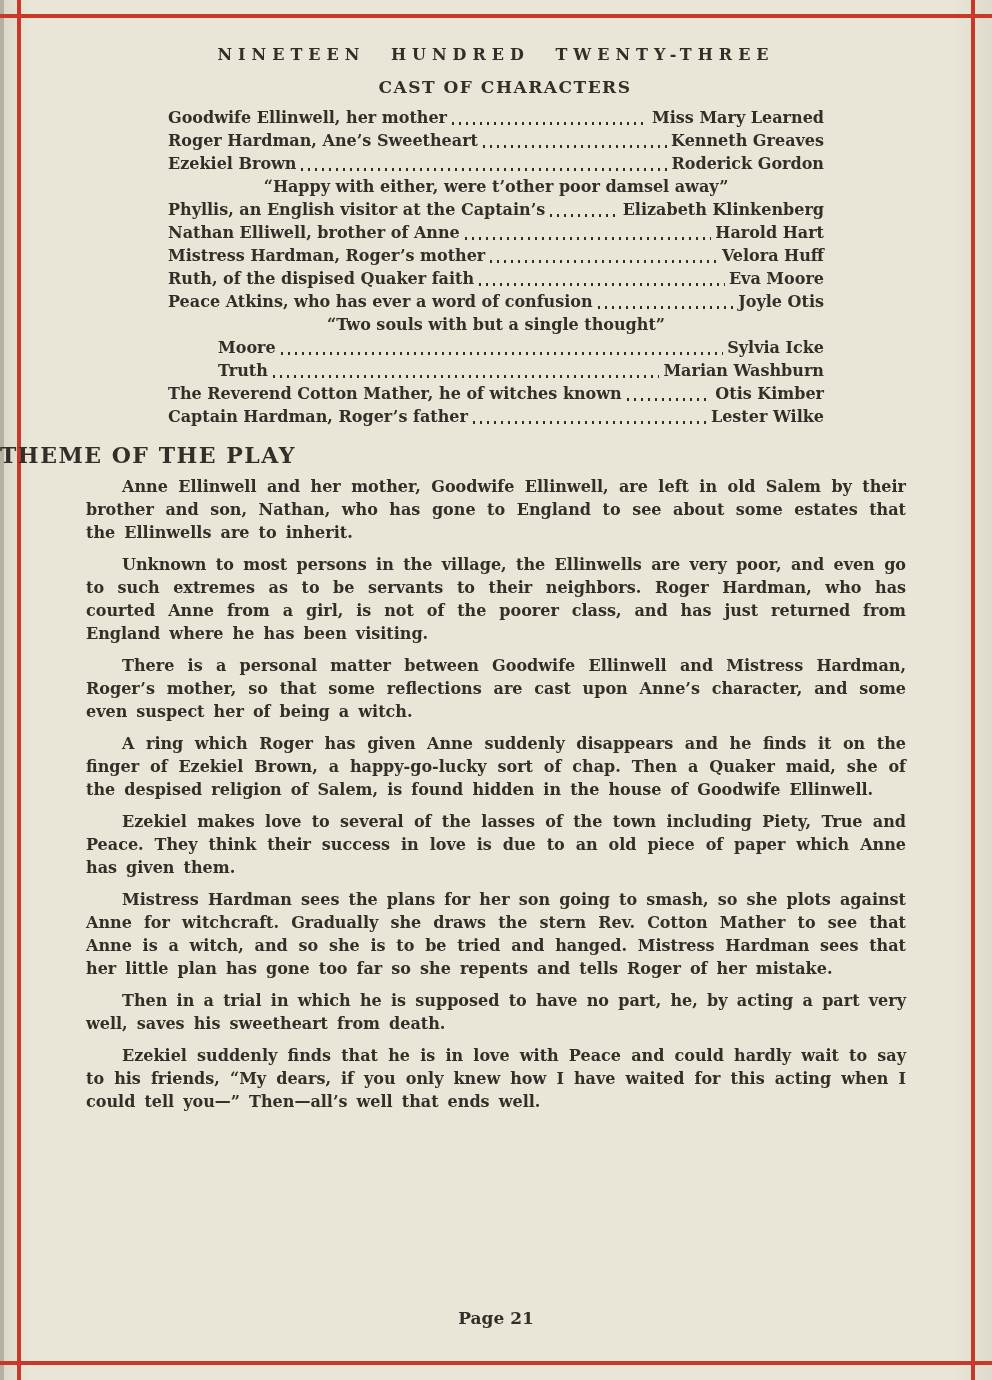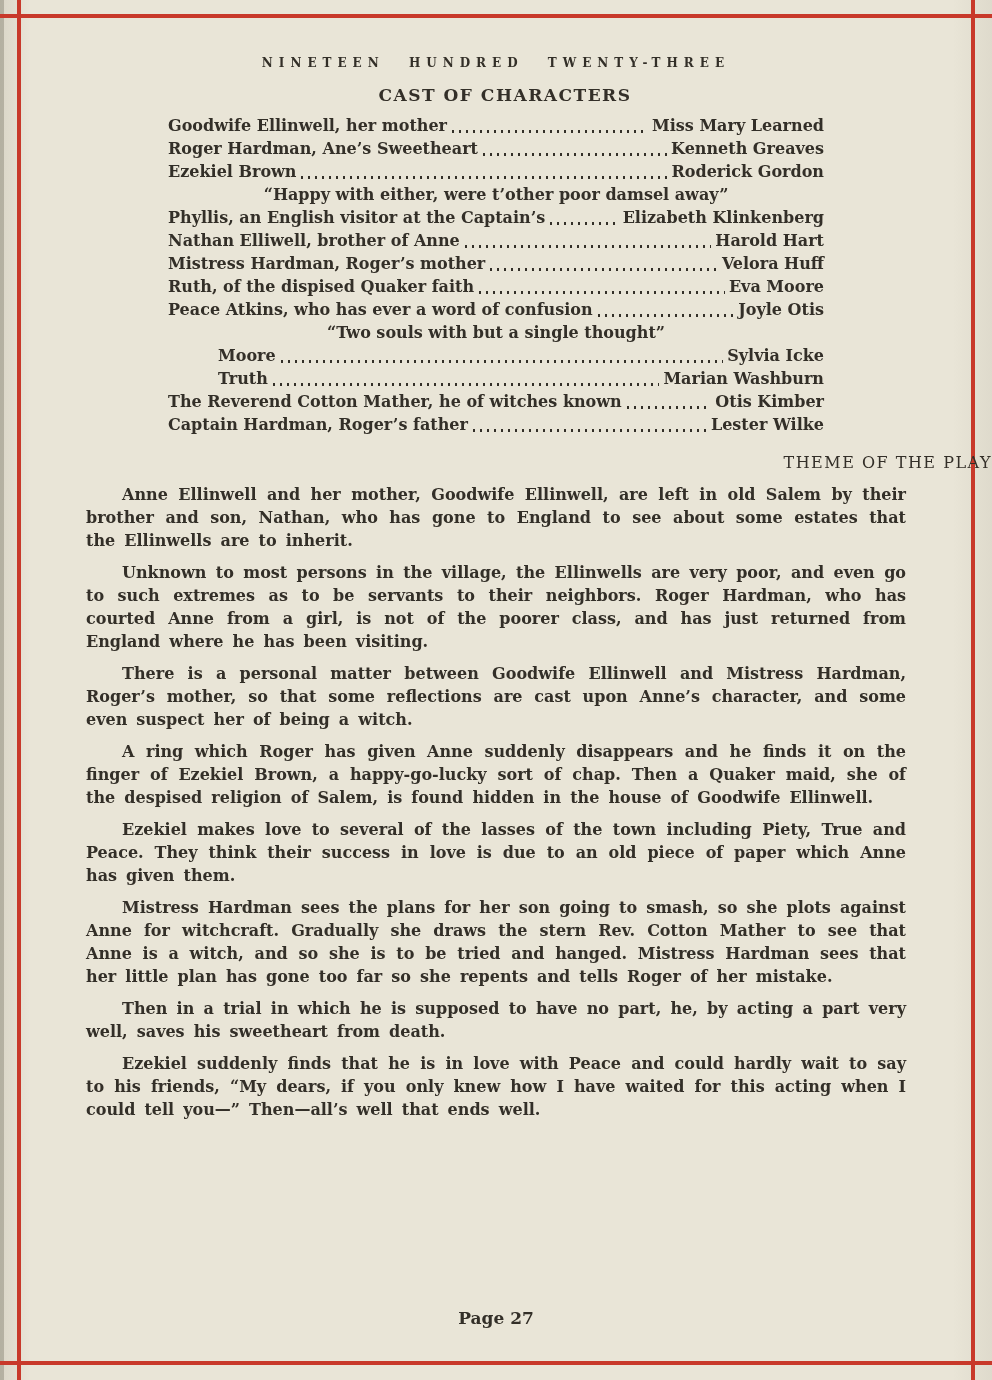--- a/index.html
+++ b/index.html
@@ -30,22 +30,22 @@
   .frame-left   { top: 0; bottom: 0; left: 17px;  width: 3.5px; }
   .frame-right  { top: 0; bottom: 0; left: 971px; width: 4px; }
 
   .content { position: relative; padding-top: 46px; }
 
   .masthead {
     text-align: center; font-size: 23px; font-weight: bold;
     letter-spacing: 11px; word-spacing: 20px; line-height: 26px;
   }
   .volume {
-    text-align: center; font-size: 12px; font-weight: bold;
-    letter-spacing: 6px; word-spacing: 14px; line-height: 18px; margin-top: 8px;
+    text-align: center; font-size: 16px; font-weight: bold;
+    letter-spacing: 6px; word-spacing: 14px; line-height: 18px; margin-top: 0;
   }
   .play-title {
     text-align: center; font-size: 29px; font-weight: bold;
     line-height: 34px; margin: 30px 0 0 0; letter-spacing: .5px;
   }
   .cast-heading {
     text-align: center; font-size: 17px; font-weight: bold;
     letter-spacing: 1.5px; line-height: 22px; margin-top: 12px; padding-left: 18px;
   }
 
@@ -62,21 +62,21 @@
   .leader {
     flex: 1 1 auto; min-width: 12px; height: 5px; margin: 0 4px 3px 4px;
     background-image: radial-gradient(circle at 2px 2.5px, var(--ink) 1.15px, rgba(0,0,0,0) 1.45px);
     background-size: 7px 5px; background-repeat: repeat-x; background-position: left bottom;
   }
   .cast-quote {
     text-align: center; line-height: 23px; font-weight: bold; font-size: 16px;
   }
 
   .theme-heading {
-    text-align: right; font-size: 16px; font-weight: normal;
+    text-align: left; font-size: 22px; font-weight: bold;
     letter-spacing: 1.5px; line-height: 22px; margin-top: 16px;
   }
   .theme-body { width: 820px; margin: 9px auto 0 auto; }
   .theme-para {
     font-size: 16px; font-weight: bold; line-height: 23px;
     text-align: justify; text-indent: 36px; word-spacing: 3.5px;
     margin: 0 0 9px 0;
   }
   .footer {
     position: absolute; left: 0; right: 0; top: 1308px;
@@ -190,14 +190,14 @@
   <p class="theme-para">Ezekiel makes love to several of the lasses of the town including Piety, True and Peace.  They think their success in love is due to an old piece of paper which Anne has given them.</p>
 
   <p class="theme-para">Mistress Hardman sees the plans for her son going to smash, so she plots against Anne for witchcraft.  Gradually she draws the stern Rev. Cotton Mather to see that Anne is a witch, and so she is to be tried and hanged.  Mistress Hardman sees that her little plan has gone too far so she repents and tells Roger of her mistake.</p>
 
   <p class="theme-para">Then in a trial in which he is supposed to have no part, he, by acting a part very well, saves his sweetheart from death.</p>
 
   <p class="theme-para">Ezekiel suddenly finds that he is in love with Peace and could hardly wait to say to his friends, “My dears, if you only knew how I have waited for this acting when I could tell you—”  Then—all’s well that ends well.</p>
 </div>
   </div>
 
-  <div class="footer">Page 27</div>
+  <div class="footer">Page 21</div>
 </div>
 
 </body></html>

